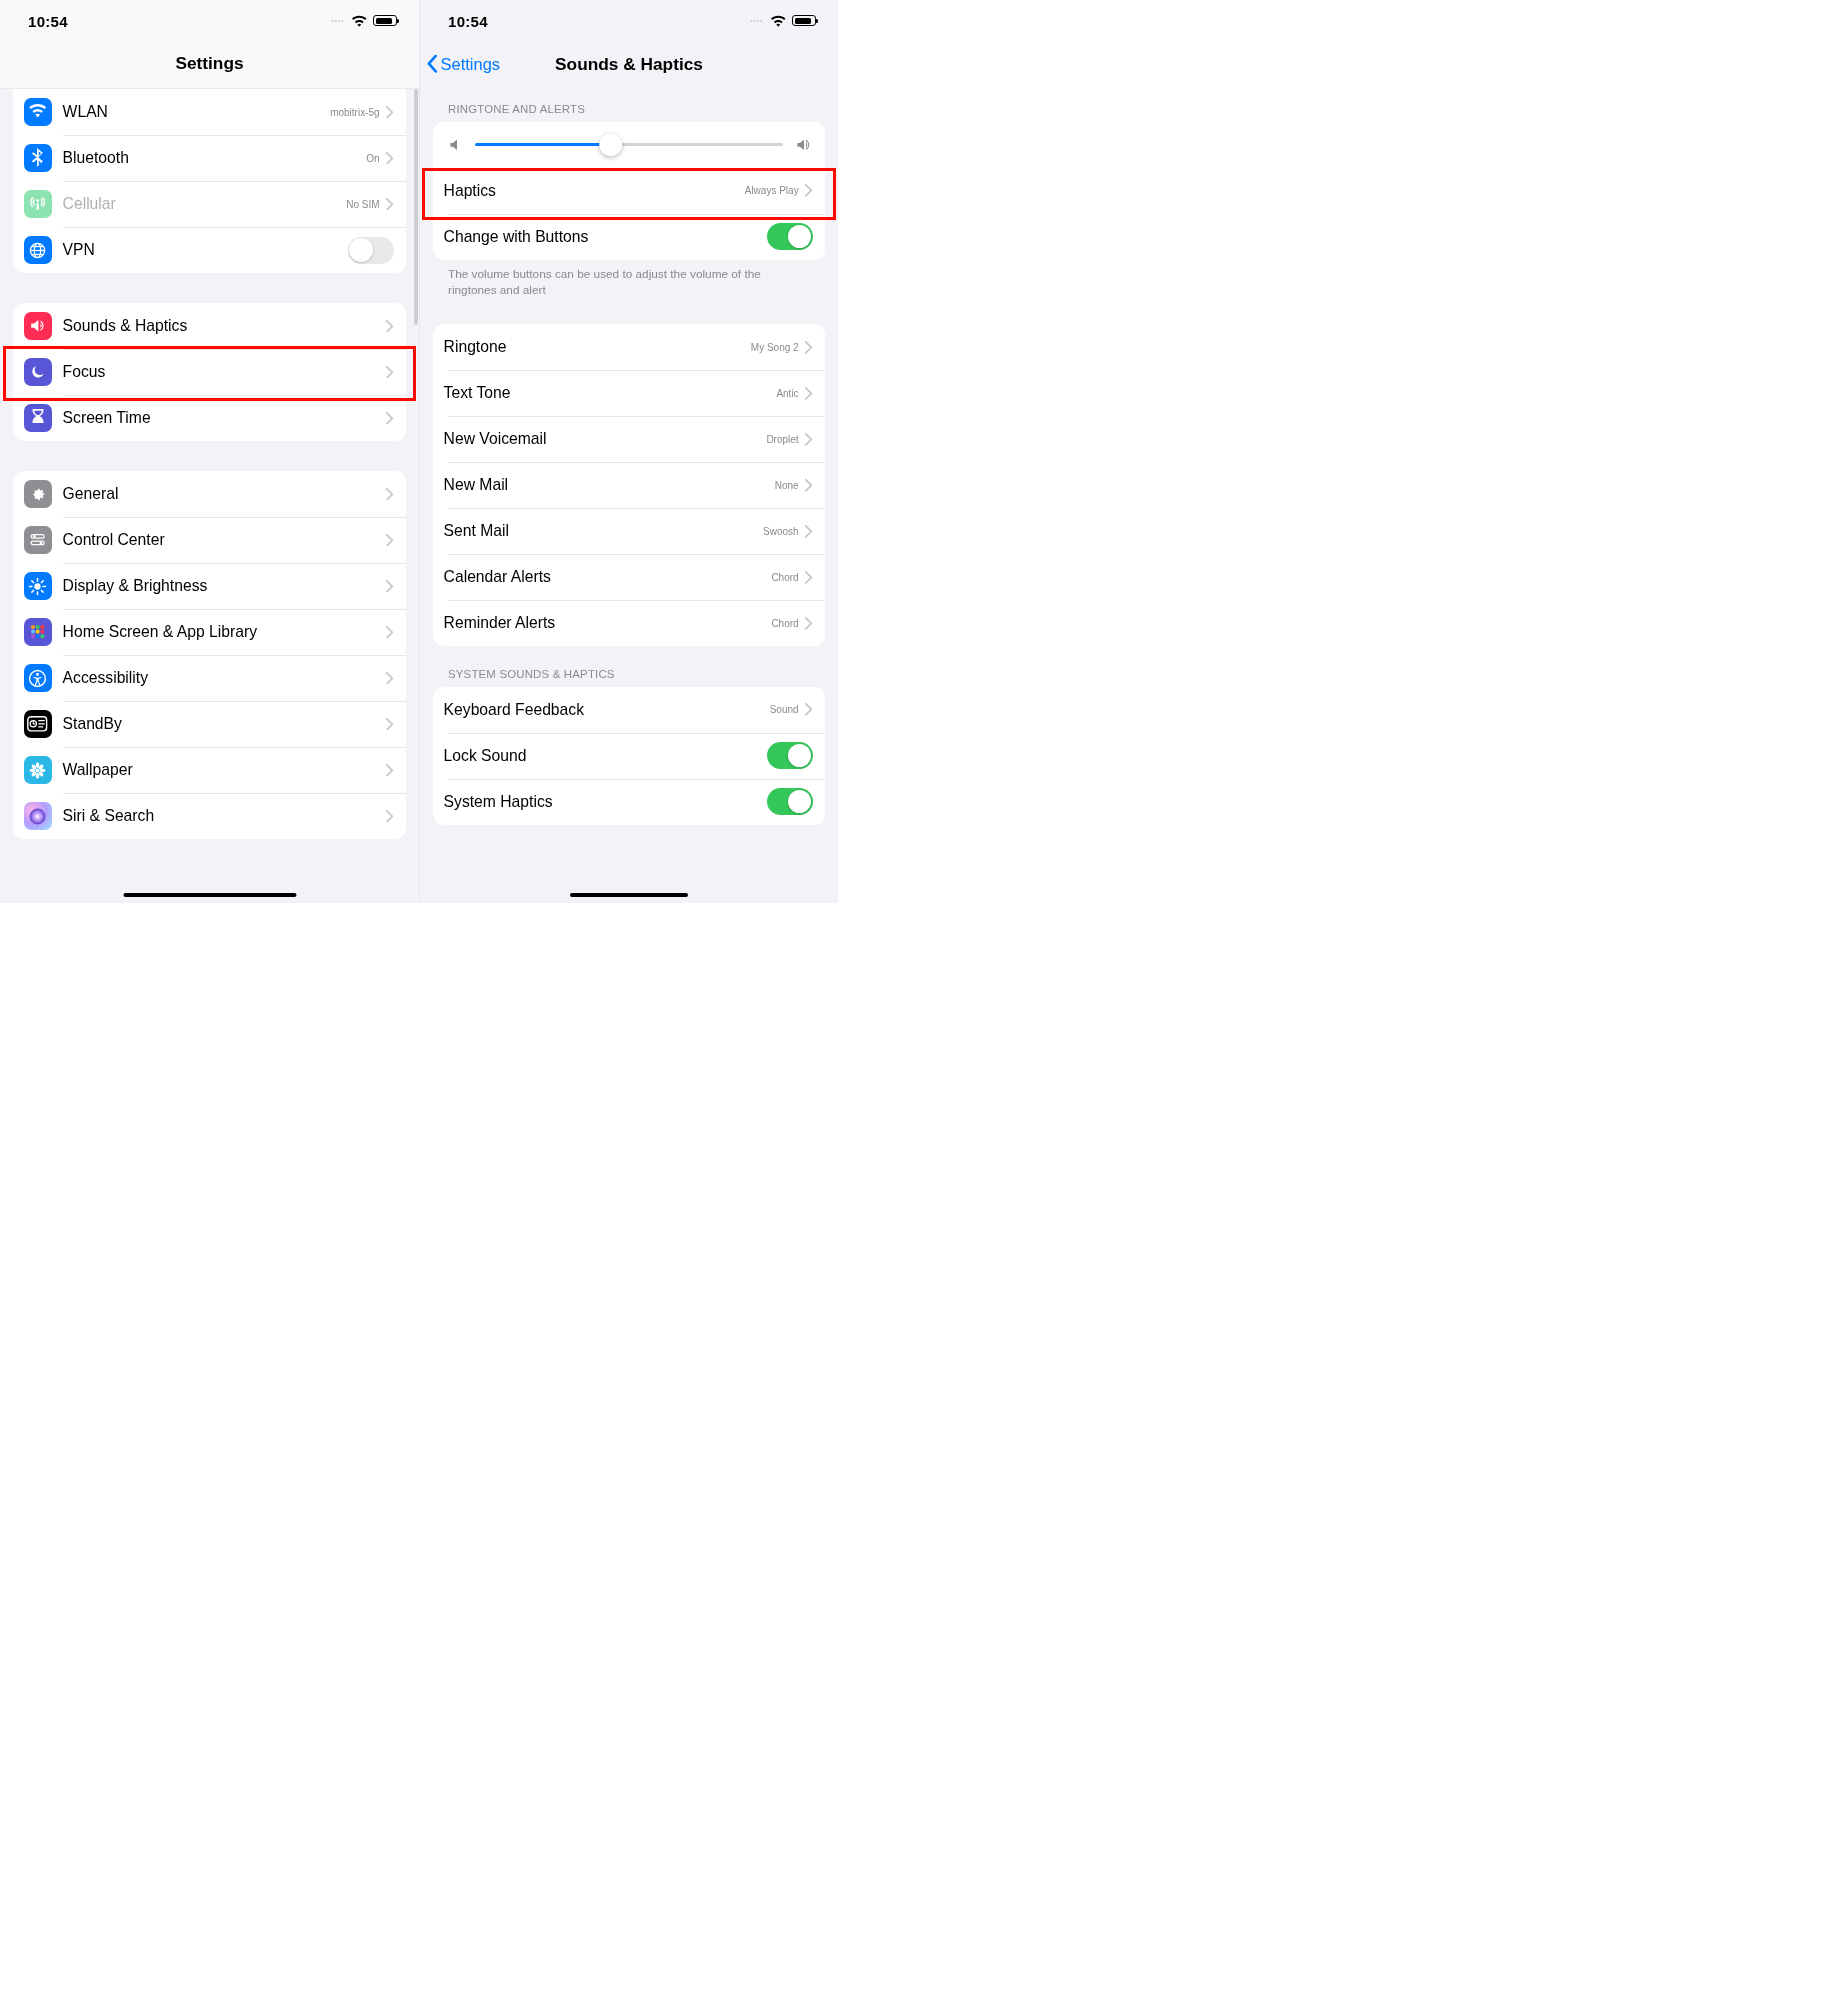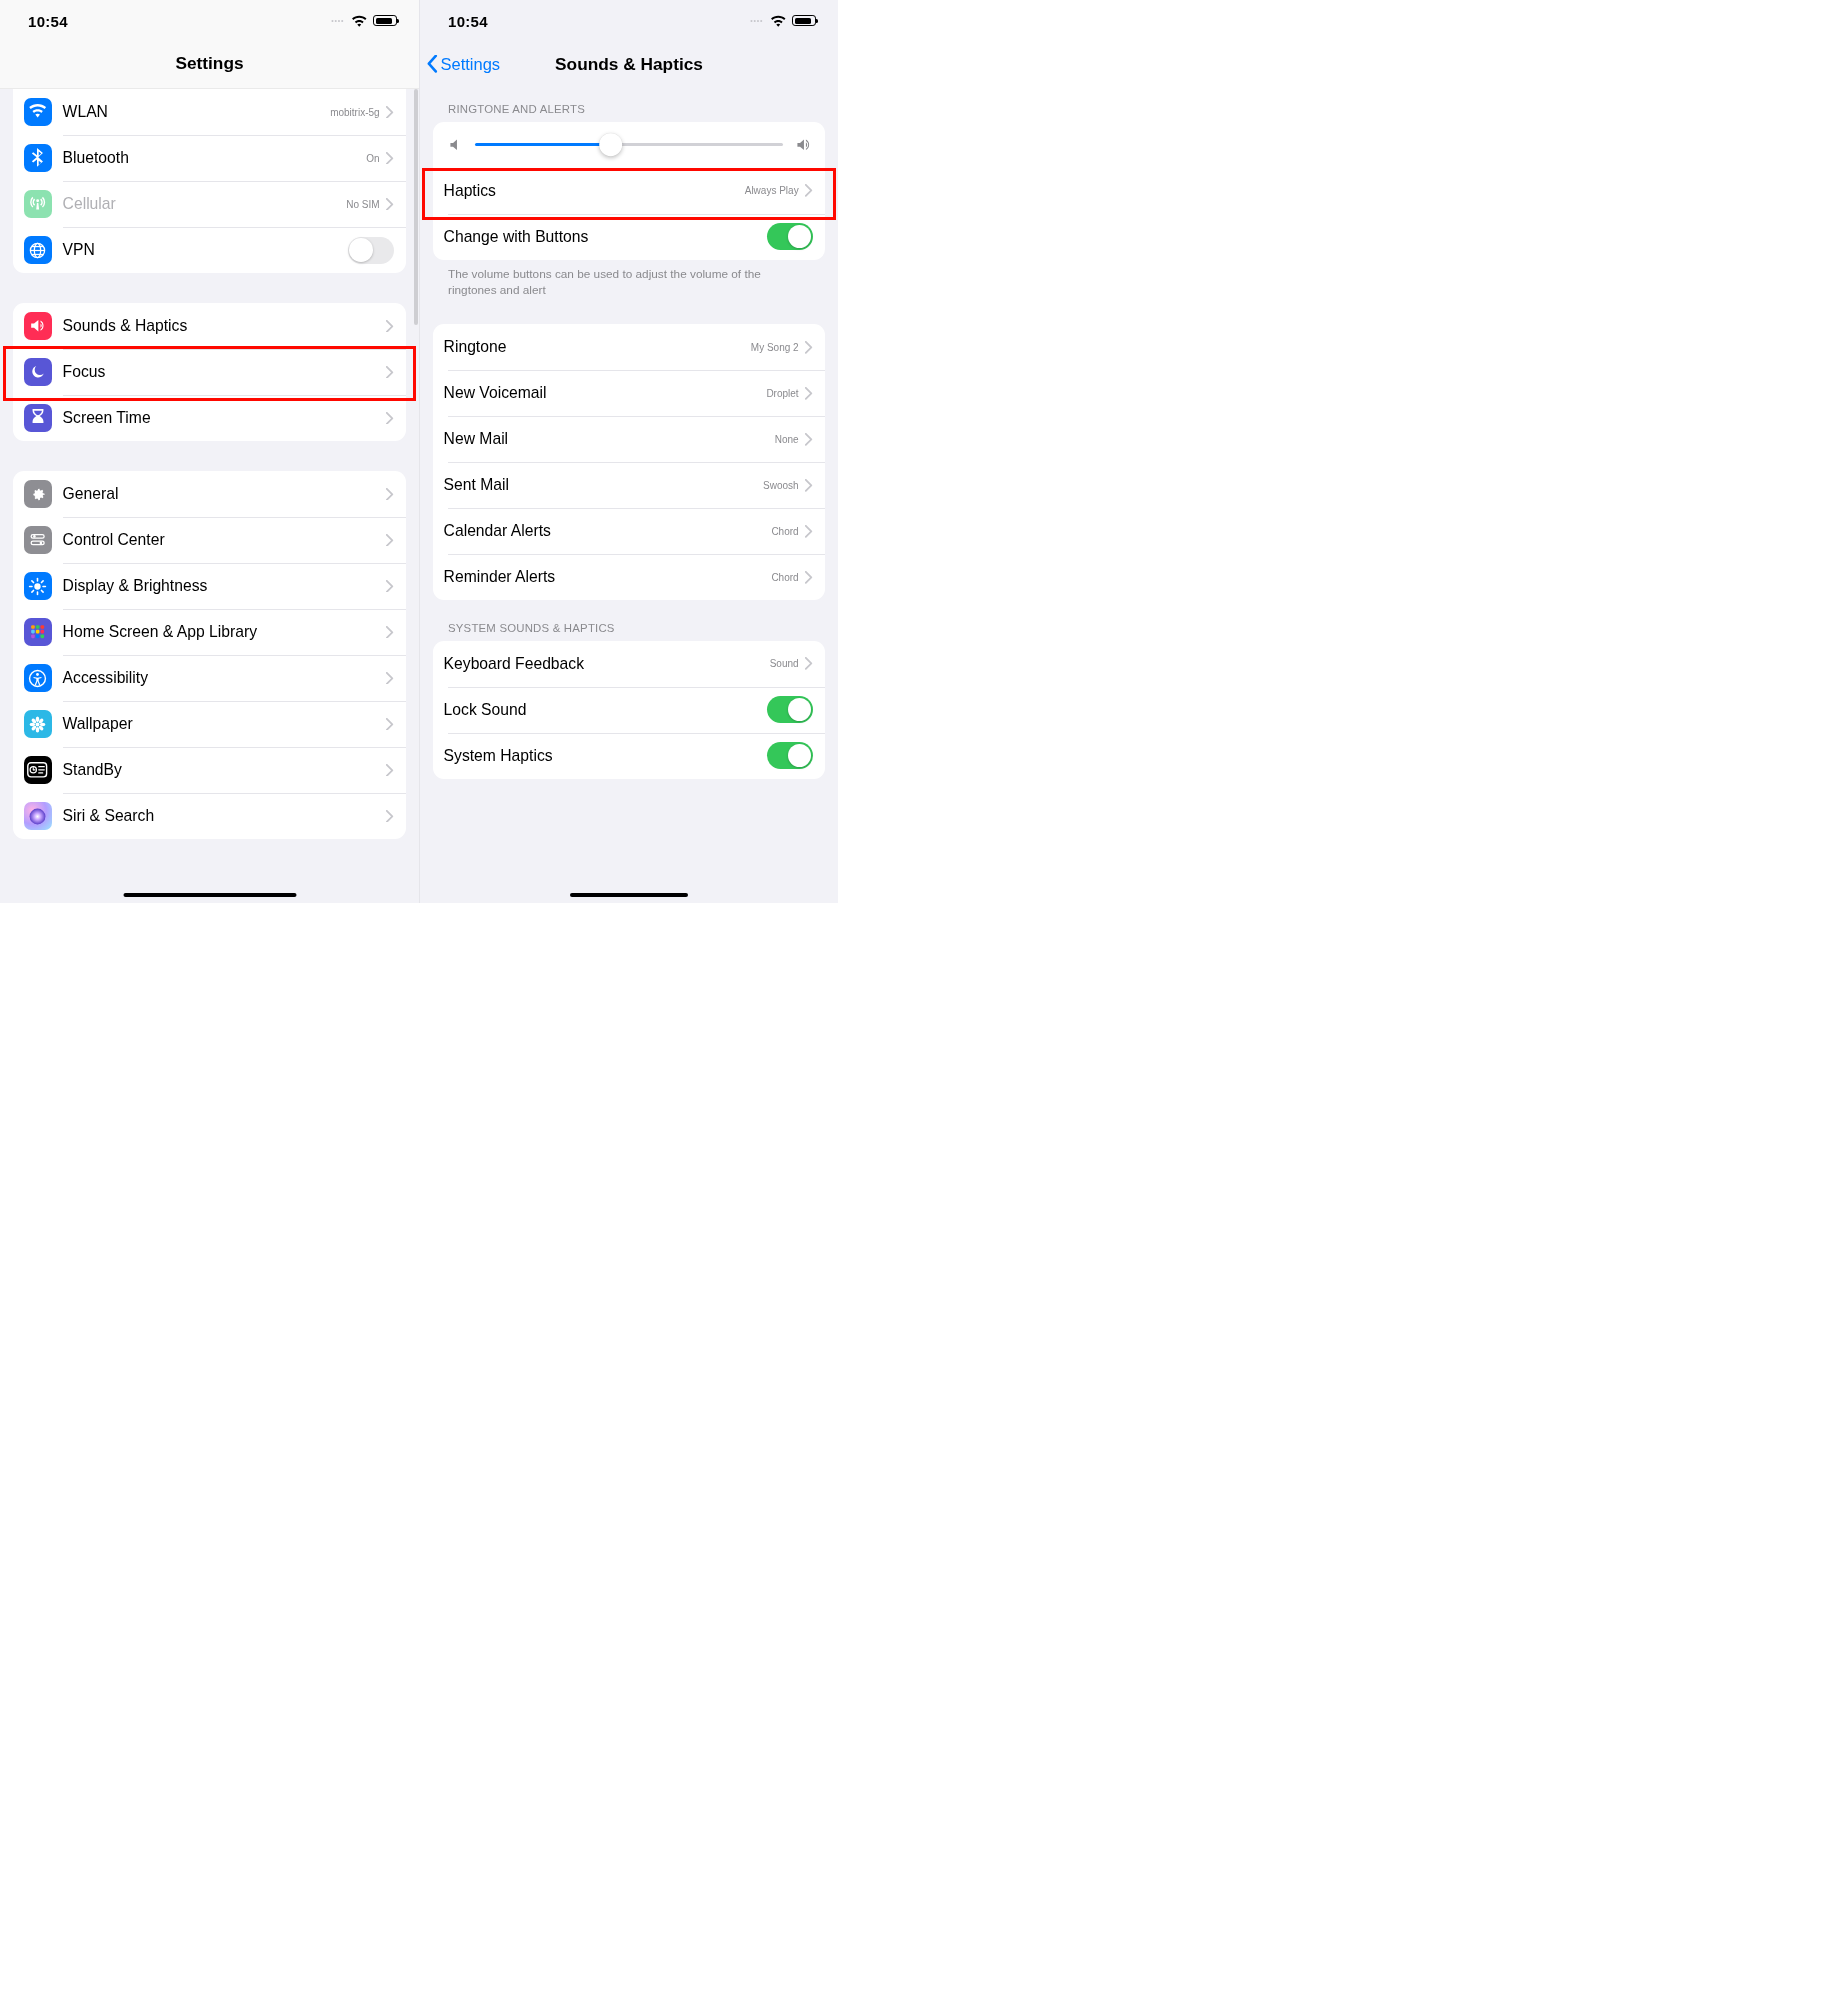--- a/index.html
+++ b/index.html
@@ -365,20 +365,38 @@
               <path d="M7 10l5 1 5-1v1.5l-3.5.8V15l2 5-1.5.5L12 15l-2 5.5L8.5 20l2-5v-2.7L7 11.5V10z"></path>
             </svg>
         </div>
         <span class="row-label">Accessibility</span>
         <span class="row-spacer"></span>
         <svg class="chevron" viewBox="0 0 10 16">
             <path d="M1 1l7 7-7 7" stroke="#c7c7cc" stroke-width="2.3" fill="none" stroke-linecap="round" stroke-linejoin="round"></path>
           </svg>
       </div>
       <div class="row">
+        <div class="icon-sq bg-black">
+          <svg width="20.4" height="15.7" viewBox="0 0 26 20" fill="#fff">
+              <rect x="1" y="1" width="24" height="18" rx="4" fill="none" stroke="#fff" stroke-width="1.8"></rect>
+              <circle cx="8" cy="10" r="4" fill="none" stroke="#fff" stroke-width="1.6"></circle>
+              <line x1="8" y1="10" x2="8" y2="7.2" stroke="#fff" stroke-width="1.4" stroke-linecap="round"></line>
+              <line x1="8" y1="10" x2="10.2" y2="10" stroke="#fff" stroke-width="1.4" stroke-linecap="round"></line>
+              <line x1="15" y1="6" x2="22" y2="6" stroke="#fff" stroke-width="1.6" stroke-linecap="round"></line>
+              <line x1="15" y1="10" x2="22" y2="10" stroke="#fff" stroke-width="1.6" stroke-linecap="round"></line>
+              <line x1="15" y1="14" x2="20" y2="14" stroke="#fff" stroke-width="1.6" stroke-linecap="round"></line>
+            </svg>
+        </div>
+        <span class="row-label">StandBy</span>
+        <span class="row-spacer"></span>
+        <svg class="chevron" viewBox="0 0 10 16">
+            <path d="M1 1l7 7-7 7" stroke="#c7c7cc" stroke-width="2.3" fill="none" stroke-linecap="round" stroke-linejoin="round"></path>
+          </svg>
+      </div>
+      <div class="row">
         <div class="icon-sq bg-cyan">
           <svg width="19" height="19" viewBox="0 0 24 24" fill="#fff">
               <circle cx="12" cy="12" r="2.5"></circle>
               <g>
                 <ellipse cx="12" cy="5.5" rx="2.2" ry="3.5"></ellipse>
                 <ellipse cx="12" cy="18.5" rx="2.2" ry="3.5"></ellipse>
                 <ellipse cx="5.5" cy="12" rx="3.5" ry="2.2"></ellipse>
                 <ellipse cx="18.5" cy="12" rx="3.5" ry="2.2"></ellipse>
                 <ellipse cx="7.5" cy="7.5" rx="2.2" ry="3.5" transform="rotate(-45 7.5 7.5)"></ellipse>
                 <ellipse cx="16.5" cy="16.5" rx="2.2" ry="3.5" transform="rotate(-45 16.5 16.5)"></ellipse>
@@ -387,38 +405,20 @@
               </g>
             </svg>
         </div>
         <span class="row-label">Wallpaper</span>
         <span class="row-spacer"></span>
         <svg class="chevron" viewBox="0 0 10 16">
             <path d="M1 1l7 7-7 7" stroke="#c7c7cc" stroke-width="2.3" fill="none" stroke-linecap="round" stroke-linejoin="round"></path>
           </svg>
       </div>
       <div class="row">
-        <div class="icon-sq bg-black">
-          <svg width="20.4" height="15.7" viewBox="0 0 26 20" fill="#fff">
-              <rect x="1" y="1" width="24" height="18" rx="4" fill="none" stroke="#fff" stroke-width="1.8"></rect>
-              <circle cx="8" cy="10" r="4" fill="none" stroke="#fff" stroke-width="1.6"></circle>
-              <line x1="8" y1="10" x2="8" y2="7.2" stroke="#fff" stroke-width="1.4" stroke-linecap="round"></line>
-              <line x1="8" y1="10" x2="10.2" y2="10" stroke="#fff" stroke-width="1.4" stroke-linecap="round"></line>
-              <line x1="15" y1="6" x2="22" y2="6" stroke="#fff" stroke-width="1.6" stroke-linecap="round"></line>
-              <line x1="15" y1="10" x2="22" y2="10" stroke="#fff" stroke-width="1.6" stroke-linecap="round"></line>
-              <line x1="15" y1="14" x2="20" y2="14" stroke="#fff" stroke-width="1.6" stroke-linecap="round"></line>
-            </svg>
-        </div>
-        <span class="row-label">StandBy</span>
-        <span class="row-spacer"></span>
-        <svg class="chevron" viewBox="0 0 10 16">
-            <path d="M1 1l7 7-7 7" stroke="#c7c7cc" stroke-width="2.3" fill="none" stroke-linecap="round" stroke-linejoin="round"></path>
-          </svg>
-      </div>
-      <div class="row">
         <div class="icon-sq bg-multi2">
           <svg width="19" height="19" viewBox="0 0 24 24">
               <circle cx="12" cy="12" r="10" fill="url(#sg)"></circle>
               <defs>
                 <radialGradient id="sg">
                   <stop offset="0%" stop-color="#fff"></stop>
                   <stop offset="40%" stop-color="#c9a7ff"></stop>
                   <stop offset="100%" stop-color="#5a3fc9"></stop>
                 </radialGradient>
               </defs>
@@ -495,20 +495,28 @@
     <div class="group mt-sm" style="margin-top:22px;">
       <div class="row no-icon">
         <span class="row-label">Ringtone</span>
           <span class="row-spacer"></span>
         <span class="row-value">My Song 2</span>
         <svg class="chevron" viewBox="0 0 10 16">
             <path d="M1 1l7 7-7 7" stroke="#c7c7cc" stroke-width="2.3" fill="none" stroke-linecap="round" stroke-linejoin="round"></path>
           </svg>
       </div>
       <div class="row no-icon">
+        <span class="row-label">Text Tone</span>
+          <span class="row-spacer"></span>
+        <span class="row-value">Antic</span>
+        <svg class="chevron" viewBox="0 0 10 16">
+            <path d="M1 1l7 7-7 7" stroke="#c7c7cc" stroke-width="2.3" fill="none" stroke-linecap="round" stroke-linejoin="round"></path>
+          </svg>
+      </div>
+      <div class="row no-icon">
         <span class="row-label">New Voicemail</span>
           <span class="row-spacer"></span>
         <span class="row-value">Droplet</span>
         <svg class="chevron" viewBox="0 0 10 16">
             <path d="M1 1l7 7-7 7" stroke="#c7c7cc" stroke-width="2.3" fill="none" stroke-linecap="round" stroke-linejoin="round"></path>
           </svg>
       </div>
       <div class="row no-icon">
         <span class="row-label">New Mail</span>
           <span class="row-spacer"></span>

